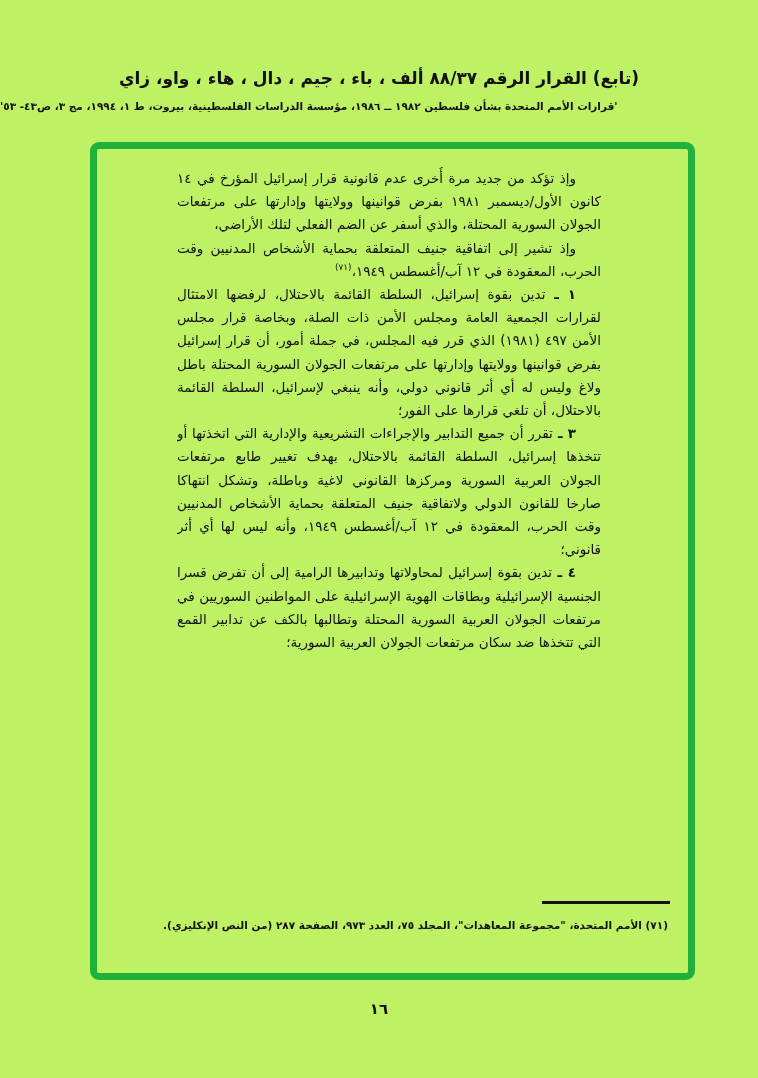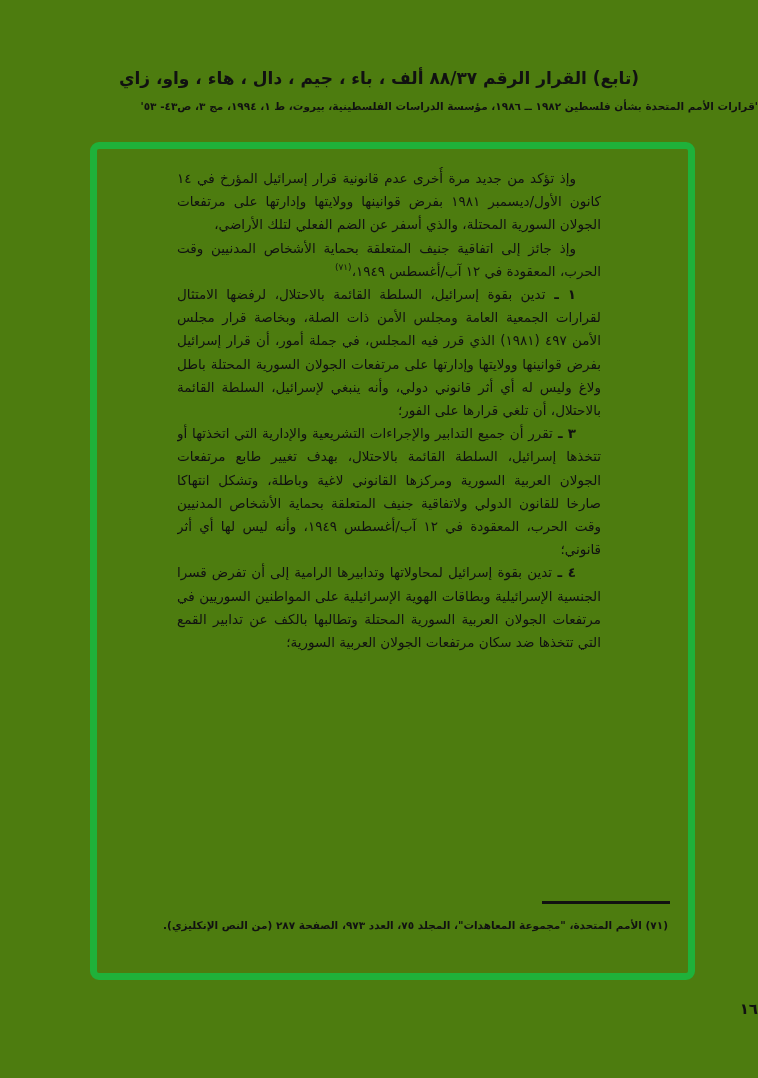--- a/index.html
+++ b/index.html
@@ -12,42 +12,41 @@
     height: 1078px;
     position: relative;
     overflow: hidden;
     direction: rtl;
     font-family: "DejaVu Sans", sans-serif;
     color: #111111;
   }
   .page {
     position: absolute;
     inset: 0;
-    background: #4d7c0f;
+    background: #bef264;
   }
   .header-title {
     position: absolute;
     top: 68px;
     left: 0;
     right: 0;
     text-align: center;
     font-size: 17px;
     font-weight: bold;
     letter-spacing: 0.2px;
   }
   .header-source {
     position: absolute;
     top: 100px;
     left: 0;
     right: 0;
-    text-align: right;
+    text-align: left;
     font-size: 10.5px;
     font-weight: bold;
     white-space: nowrap;
-    margin-left: 45px;
   }
   .frame {
     position: absolute;
     top: 142px;
     left: 90px;
     width: 605px;
     height: 838px;
     border: 7px solid #1fb13a;
     border-radius: 9px;
     box-sizing: border-box;
@@ -95,39 +94,40 @@
     font-size: 10.5px;
     font-weight: bold;
     text-align: right;
     white-space: nowrap;
   }
   .page-number {
     position: absolute;
     top: 1000px;
     left: 0;
     right: 0;
+    text-align: center;
     font-size: 15px;
     font-weight: bold;
     letter-spacing: 2px;
   }
 </style>
 </head>
 <body>
 
 <div class="page">
 
   <div class="header-title">(تابع) القرار الرقم ٨٨/٣٧ ألف ، باء ، جيم ، دال ، هاء ، واو، زاي</div>
 
   <div class="header-source">'قرارات الأمم المتحدة بشأن فلسطين ١٩٨٢ ــ ١٩٨٦، مؤسسة الدراسات الفلسطينية، بيروت، ط ١، ١٩٩٤، مج ٣، ص٤٣- ٥٣'</div>
 
   <div class="frame" style="border-color: rgb(31, 177, 58);"></div>
 
   <div class="body-column">
       <p class="para"><b>وإذ تؤكد من جديد</b> مرة أُخرى عدم قانونية قرار إسرائيل المؤرخ في ١٤ كانون الأول/ديسمبر ١٩٨١ بفرض قوانينها وولايتها وإدارتها على مرتفعات الجولان السورية المحتلة، والذي أسفر عن الضم الفعلي لتلك الأراضي،</p>
-      <p class="para"><b>وإذ جائز</b> إلى اتفاقية جنيف المتعلقة بحماية الأشخاص المدنيين وقت الحرب، المعقودة في ١٢ آب/أغسطس ١٩٤٩،<sup class="fnref">(٧١)</sup></p>
+      <p class="para"><b>وإذ تشير</b> إلى اتفاقية جنيف المتعلقة بحماية الأشخاص المدنيين وقت الحرب، المعقودة في ١٢ آب/أغسطس ١٩٤٩،<sup class="fnref">(٧١)</sup></p>
       <p class="para"><span class="item-num">١ ـ </span><b>تدين بقوة</b> إسرائيل، السلطة القائمة بالاحتلال، لرفضها الامتثال لقرارات الجمعية العامة ومجلس الأمن ذات الصلة، وبخاصة قرار مجلس الأمن ٤٩٧ (١٩٨١) الذي قرر فيه المجلس، في جملة أمور، أن قرار إسرائيل بفرض قوانينها وولايتها وإدارتها على مرتفعات الجولان السورية المحتلة باطل ولاغ وليس له أي أثر قانوني دولي، وأنه ينبغي لإسرائيل، السلطة القائمة بالاحتلال، أن تلغي قرارها على الفور؛</p>
       <p class="para"><span class="item-num">٣ ـ </span><b>تقرر</b> أن جميع التدابير والإجراءات التشريعية والإدارية التي اتخذتها أو تتخذها إسرائيل، السلطة القائمة بالاحتلال، بهدف تغيير طابع مرتفعات الجولان العربية السورية ومركزها القانوني لاغية وباطلة، وتشكل انتهاكا صارخا للقانون الدولي ولاتفاقية جنيف المتعلقة بحماية الأشخاص المدنيين وقت الحرب، المعقودة في ١٢ آب/أغسطس ١٩٤٩، وأنه ليس لها أي أثر قانوني؛</p>
       <p class="para"><span class="item-num">٤ ـ </span><b>تدين بقوة</b> إسرائيل لمحاولاتها وتدابيرها الرامية إلى أن تفرض قسرا الجنسية الإسرائيلية وبطاقات الهوية الإسرائيلية على المواطنين السوريين في مرتفعات الجولان العربية السورية المحتلة وتطالبها بالكف عن تدابير القمع التي تتخذها ضد سكان مرتفعات الجولان العربية السورية؛</p>
     </div>
 
   <div class="fn-divider"></div>
 
   <div class="footnote">(٧١) الأمم المتحدة، "مجموعة المعاهدات"، المجلد ٧٥، العدد ٩٧٣، الصفحة ٢٨٧ (من النص الإنكليزي).</div>
 
   <div class="page-number">١٦</div>

